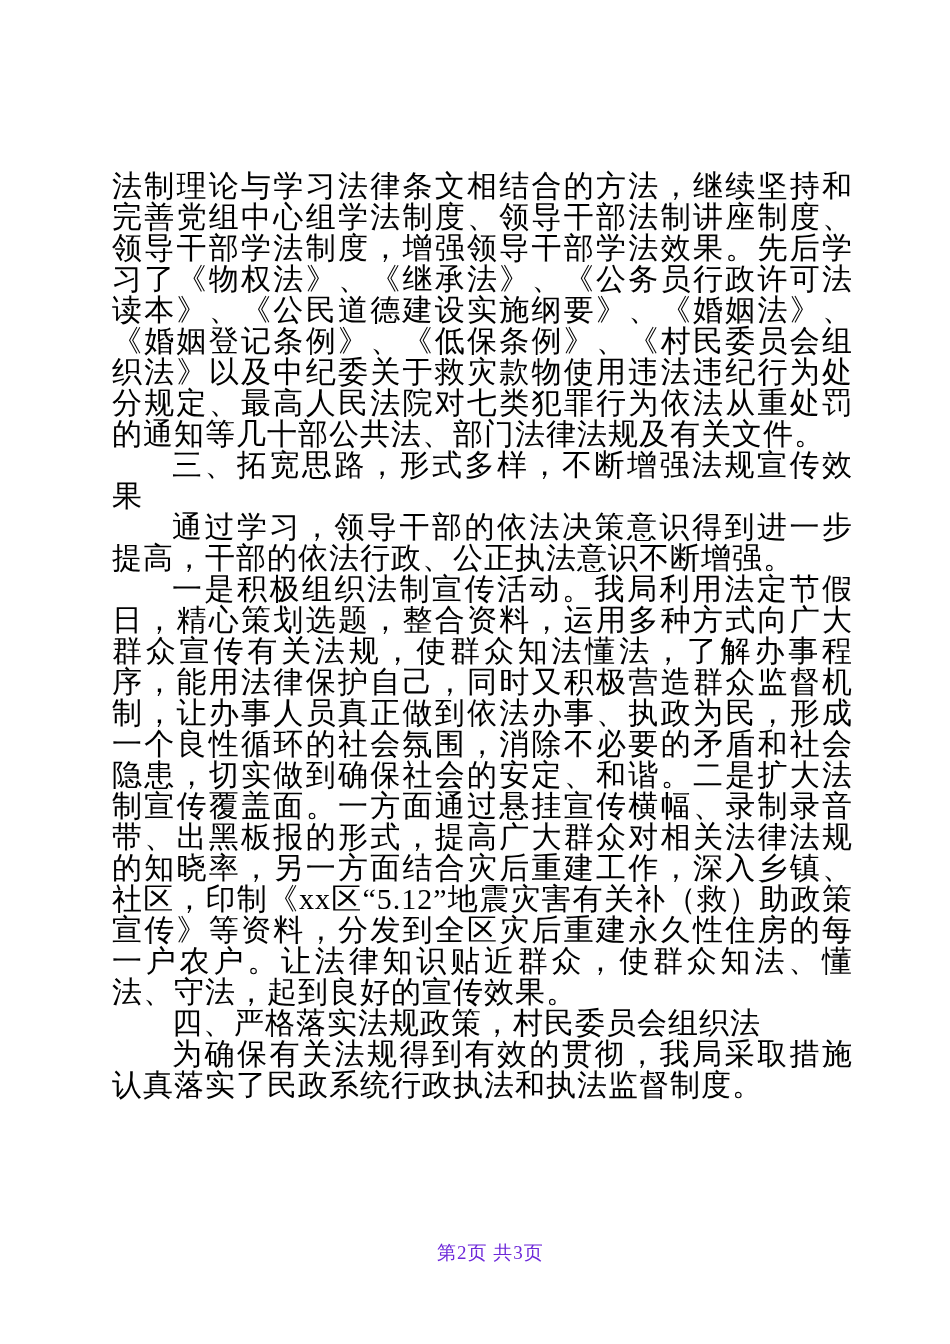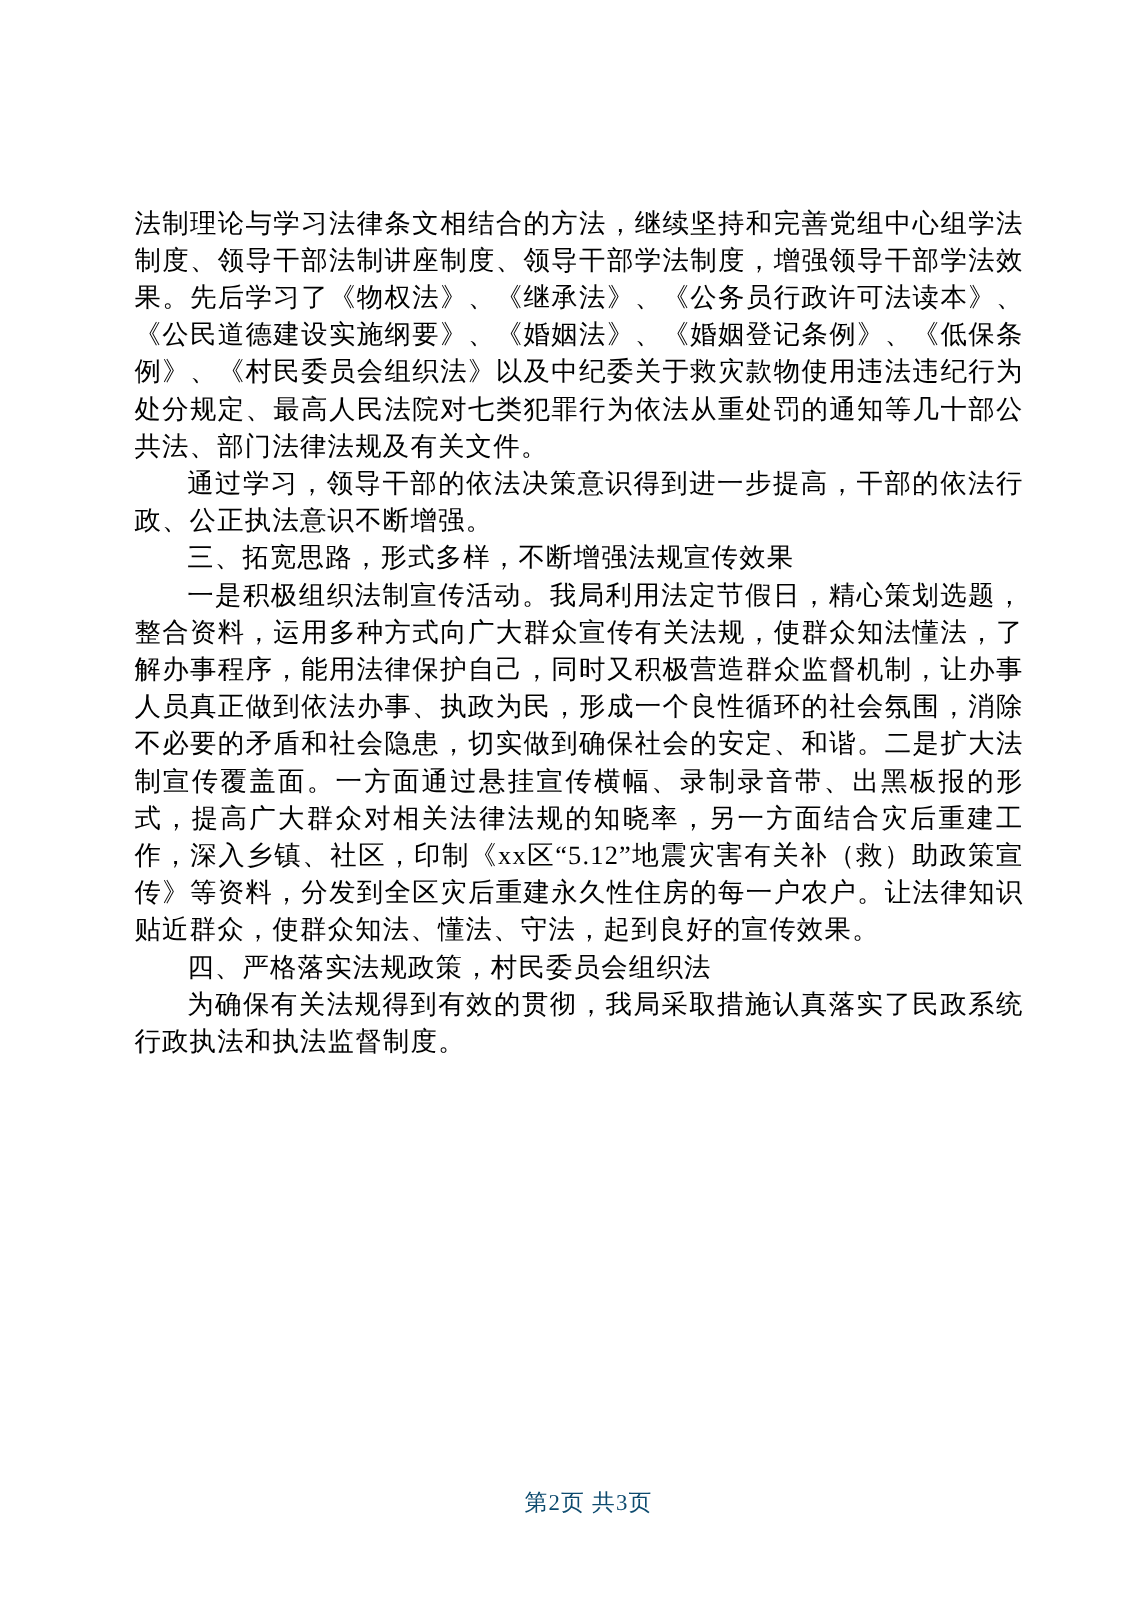--- a/index.html
+++ b/index.html
@@ -22,51 +22,51 @@
   }
   .content {
     position: absolute;
     left: 112px;
     top: 170px;
     width: 741px;
   }
   .para {
     margin: 0;
     padding: 0;
-    font-size: 22px;
+    font-size: 30px;
     line-height: 31px;
     letter-spacing: 1px;
     text-align: justify;
     text-justify: inter-character;
     text-indent: 2em;
     word-break: break-all;
     font-weight: 400;
   }
   .para.continued {
     text-indent: 0;
   }
   .footer {
     position: absolute;
     left: 437px;
     top: 1242px;
     font-size: 19px;
     line-height: 22px;
     letter-spacing: 1px;
-    color: #0c4a6e;
+    color: #6d28d9;
     white-space: nowrap;
     text-align: right;
   }
 </style>
 </head>
 <body>
 
 <div class="page">
   <main class="content">
     <p class="para continued">法制理论与学习法律条文相结合的方法，继续坚持和完善党组中心组学法制度、领导干部法制讲座制度、领导干部学法制度，增强领导干部学法效果。先后学习了《物权法》、《继承法》、《公务员行政许可法读本》、《公民道德建设实施纲要》、《婚姻法》、《婚姻登记条例》、《低保条例》、《村民委员会组织法》以及中纪委关于救灾款物使用违法违纪行为处分规定、最高人民法院对七类犯罪行为依法从重处罚的通知等几十部公共法、部门法律法规及有关文件。</p>
+    <p class="para">三、拓宽思路，形式多样，不断增强法规宣传效果</p>
     <p class="para">通过学习，领导干部的依法决策意识得到进一步提高，干部的依法行政、公正执法意识不断增强。</p>
-    <p class="para">三、拓宽思路，形式多样，不断增强法规宣传效果</p>
     <p class="para">一是积极组织法制宣传活动。我局利用法定节假日，精心策划选题，整合资料，运用多种方式向广大群众宣传有关法规，使群众知法懂法，了解办事程序，能用法律保护自己，同时又积极营造群众监督机制，让办事人员真正做到依法办事、执政为民，形成一个良性循环的社会氛围，消除不必要的矛盾和社会隐患，切实做到确保社会的安定、和谐。二是扩大法制宣传覆盖面。一方面通过悬挂宣传横幅、录制录音带、出黑板报的形式，提高广大群众对相关法律法规的知晓率，另一方面结合灾后重建工作，深入乡镇、社区，印制《xx区“5.12”地震灾害有关补（救）助政策宣传》等资料，分发到全区灾后重建永久性住房的每一户农户。让法律知识贴近群众，使群众知法、懂法、守法，起到良好的宣传效果。</p>
     <p class="para">四、严格落实法规政策，村民委员会组织法</p>
     <p class="para">为确保有关法规得到有效的贯彻，我局采取措施认真落实了民政系统行政执法和执法监督制度。</p>
   </main>
 
   <div class="footer">第2页 共3页</div>
 </div>
 
 </body></html>

